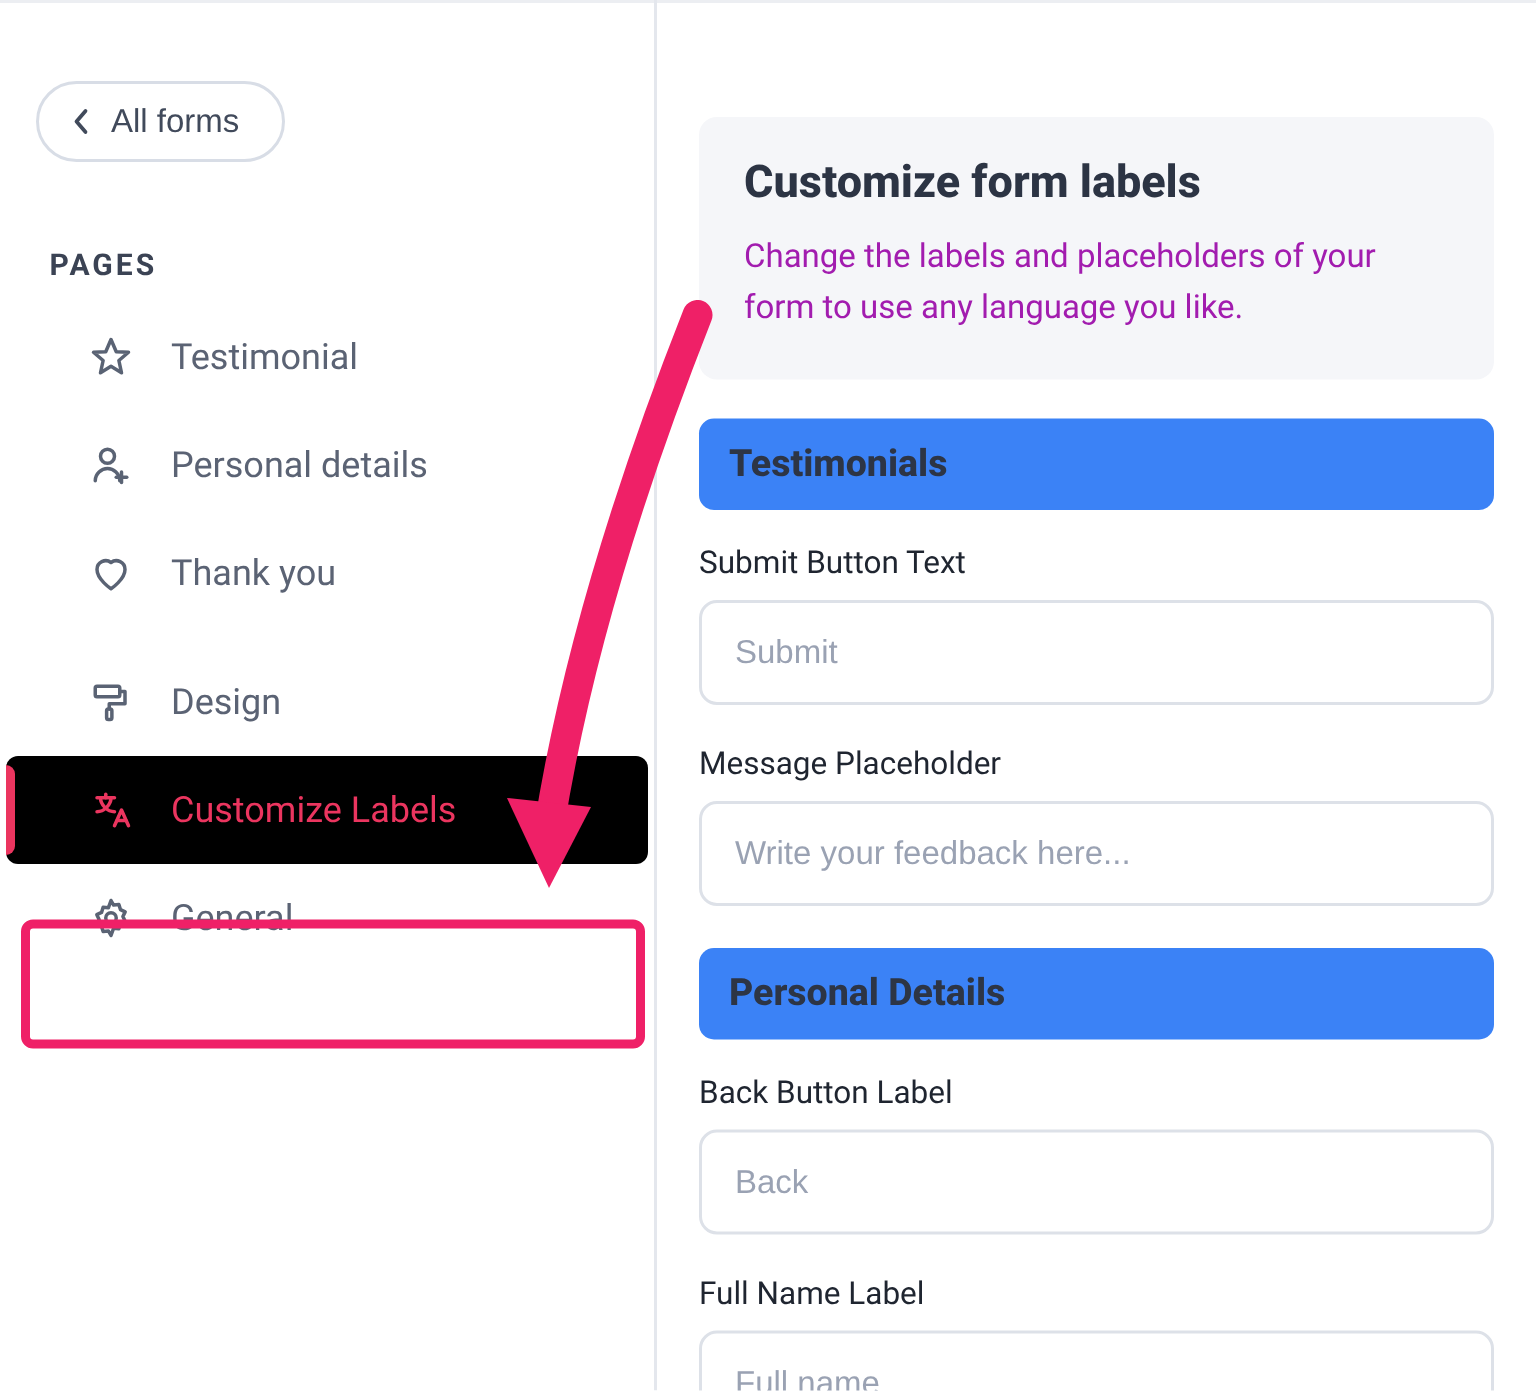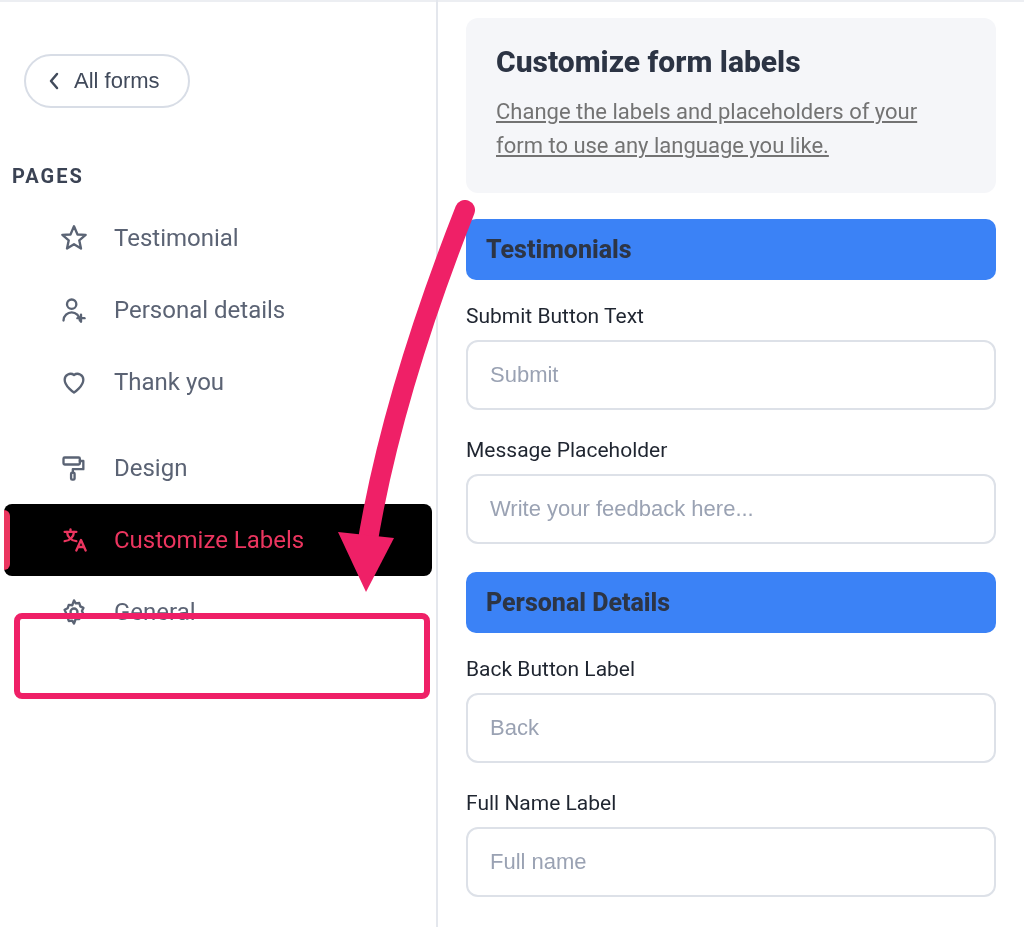--- a/index.html
+++ b/index.html
@@ -36,21 +36,21 @@
     padding: 12px 28px 12px 22px;
     border: 2px solid #d8dde6;
     border-radius: 999px;
     font-size: 22px;
     color: #414a5b;
     cursor: pointer;
     background: #fff;
   }
   .all-forms svg { display:block; }
   .section-heading {
-    margin-left: 12px;
+    margin-left: 33px;
     margin-top: 56px;
     font-size: 20px;
     letter-spacing: 2px;
     font-weight: 700;
     color: #3b4354;
   }
   .nav-list {
     margin-top: 14px;
   }
   .nav-item {
@@ -86,40 +86,40 @@
     border-bottom-right-radius:6px;
   }
   .highlight-box {
     position:absolute;
     border: 6px solid #ef2067;
     border-radius: 8px;
     pointer-events:none;
   }
   .main {
     flex: 1;
-    padding: 18px 28px 0 28px;
+    padding: 43px 28px 0 28px;
     overflow: hidden;
+    margin-top: 35px;
   }
   .panel-header {
     background: #f5f6f9;
     border-radius: 12px;
     padding: 26px 30px 30px 30px;
     margin-bottom: 26px;
   }
   .panel-title {
     font-size: 30px;
     font-weight: 800;
     color: #2c3444;
     margin-bottom: 16px;
   }
   .panel-sub {
     font-size: 22px;
     line-height: 1.55;
-    color: #737373;
-    text-decoration: underline;
+    color: #a21caf;
   }
   .section-pill {
     background: #3b82f6;
     border-radius: 10px;
     padding: 16px 20px;
     font-size: 25px;
     font-weight: 800;
     color: #2d3545;
     margin-bottom: 24px;
   }

